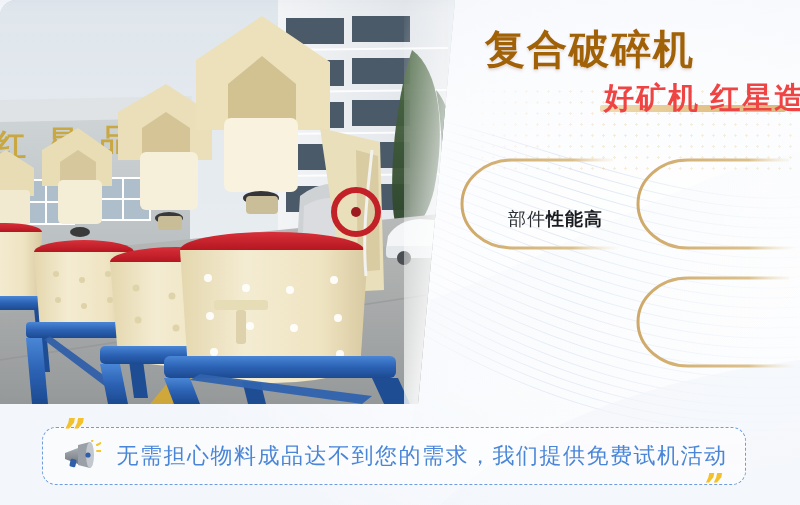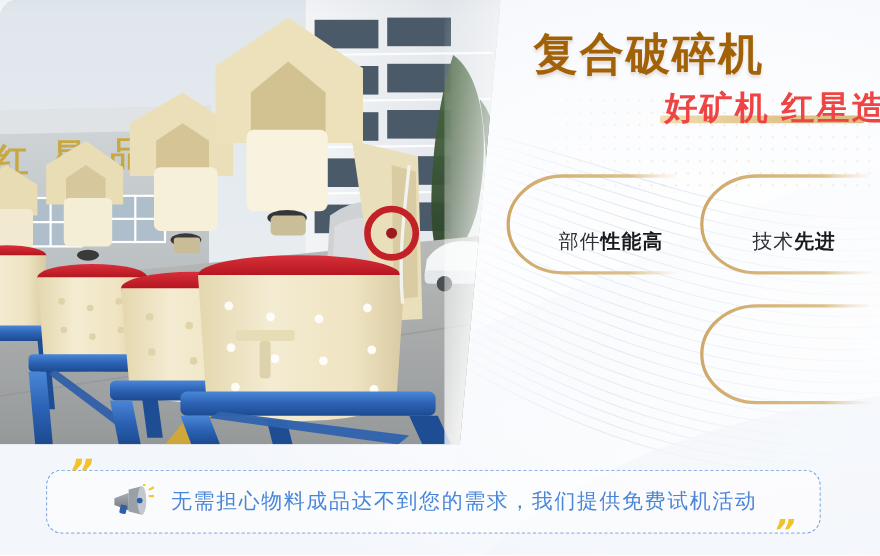--- a/index.html
+++ b/index.html
@@ -108,21 +108,21 @@
     font-family:"DejaVu Sans",sans-serif;
     font-size:30px; font-weight:bold; font-style:italic;
     color:#f3c12b; line-height:1; letter-spacing:-2px;
   }
   .banner-inner{
     position:absolute; inset:0; display:flex; align-items:center;
     justify-content:center; gap:16px; padding:0 30px;
   }
   .megaphone{ flex:0 0 auto; }
   .banner-text{
-    font-size:19px; color:#4a86d8; letter-spacing:1.5px; white-space:nowrap;
+    font-size:22px; color:#4a86d8; letter-spacing:1.5px; white-space:nowrap;
   }
 </style>
 </head>
 <body>
 
 <div id="stage">
 
   <div class="bg-base"></div>
 
   <svg class="bg-swoosh" width="800" height="505" viewBox="0 0 800 505">
@@ -396,23 +396,20 @@
       <svg class="arc" width="176" height="112" viewBox="0 0 176 112">
         <defs>
             <linearGradient id="gA1" x1="0" y1="0" x2="1" y2="0">
           <stop offset="0%" stop-color="#cfa969"></stop>
               <stop offset="70%" stop-color="#dcc08b"></stop>
               <stop offset="100%" stop-color="#efe2c6" stop-opacity="0"></stop>
         </linearGradient>
           </defs>
         <path d="M160,12 H60 A50,44 0 0 0 60,100 H168" fill="none" stroke="url(#gA1)" stroke-width="3" stroke-linecap="round"></path>
       </svg>
-      <span class="lbl">
-        <span>技术</span><b>先进</b>
-      </span>
     </div>
 
 
     <div class="feat f3">
       <svg class="arc" width="176" height="112" viewBox="0 0 176 112">
         <defs>
             <linearGradient id="gA3" x1="0" y1="0" x2="1" y2="0">
           <stop offset="0%" stop-color="#cfa969"></stop>
               <stop offset="70%" stop-color="#dcc08b"></stop>
               <stop offset="100%" stop-color="#efe2c6" stop-opacity="0"></stop>

